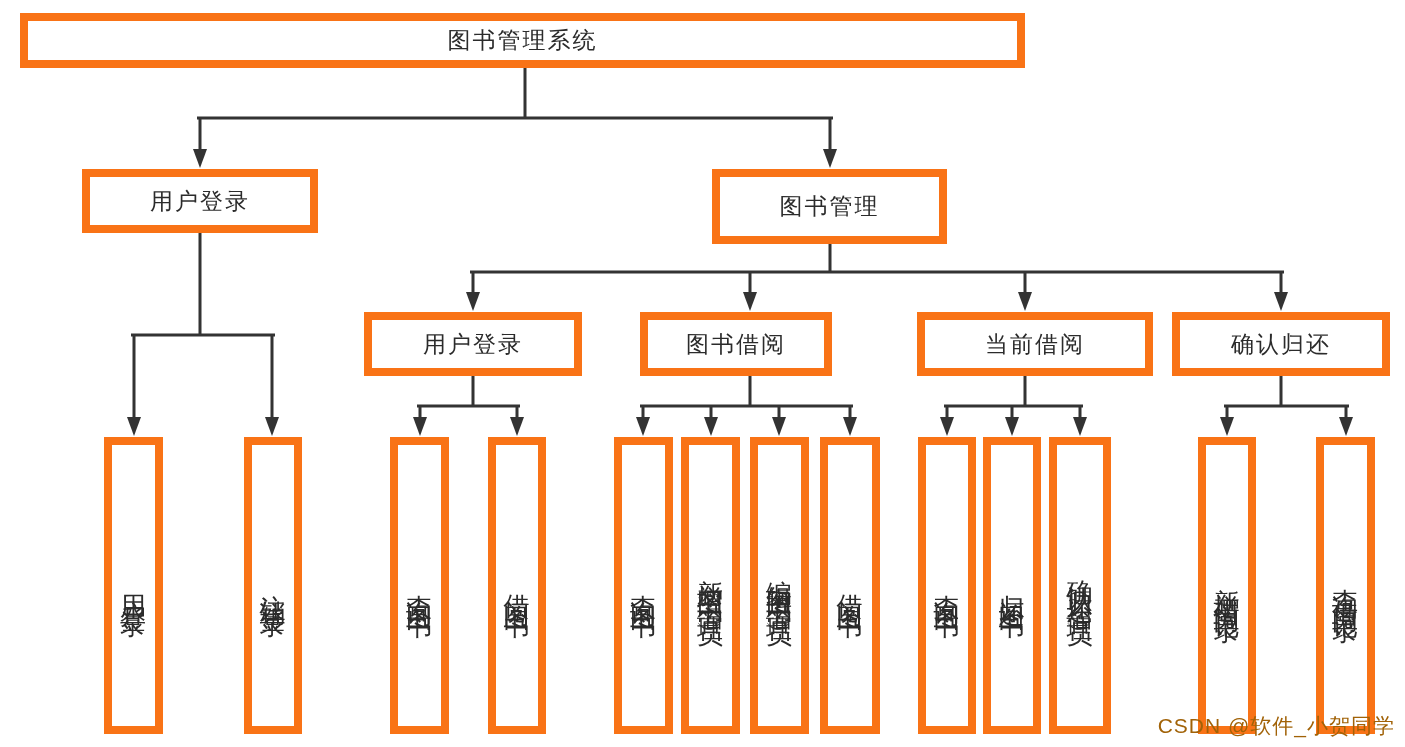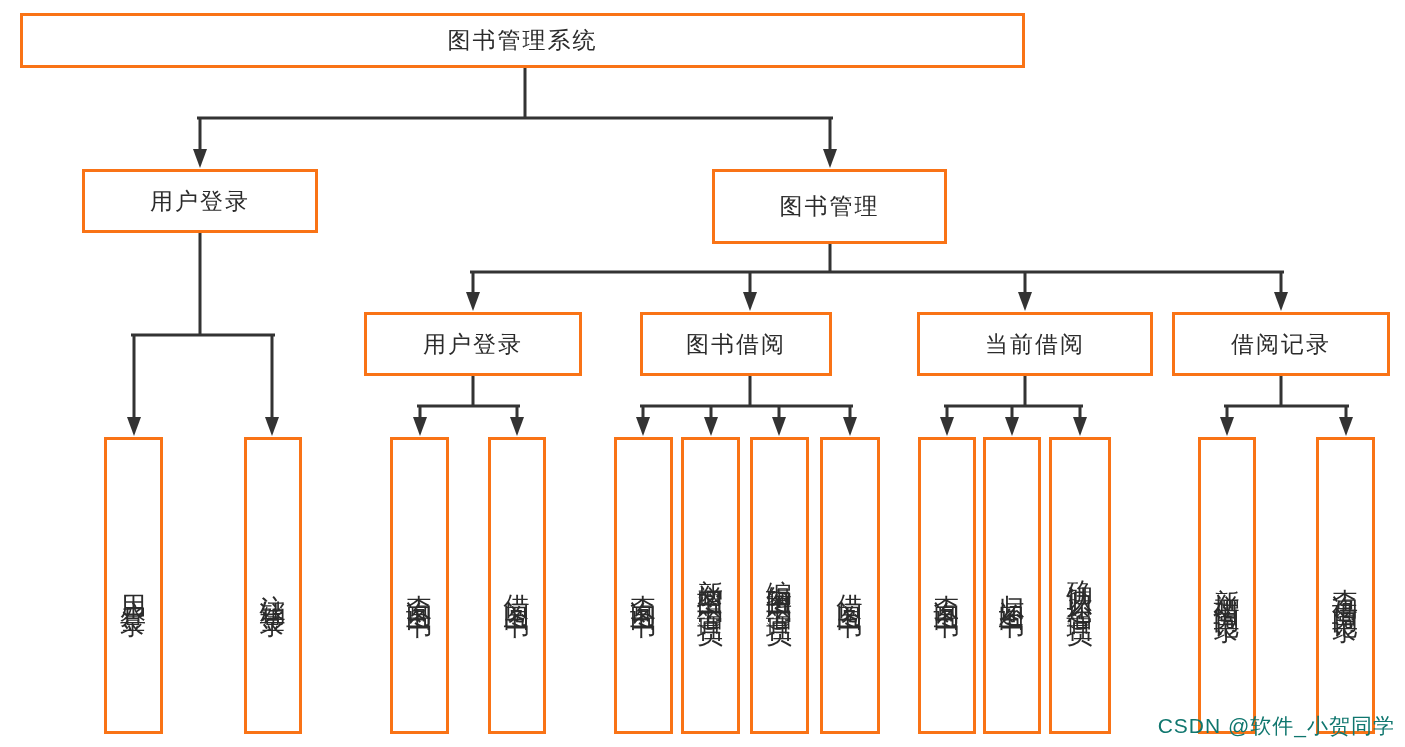--- a/index.html
+++ b/index.html
@@ -6,34 +6,34 @@
   body {
     width:1405px; height:747px; position:relative;
     background:#ffffff; overflow:hidden;
     font-family:"Liberation Sans", sans-serif;
   }
   #connectors { position:absolute; left:0; top:0; pointer-events:none; }
   #connectors path { stroke:#333333; stroke-width:3; fill:none; stroke-linecap:square; }
   #connectors polygon { fill:#333333; }
   .box {
     position:absolute; box-sizing:border-box;
-    border:3px solid #f97316; background:#ffffff;
+    border:8px solid #f97316; background:#ffffff;
     display:flex; align-items:center; justify-content:center;
     color:#2b2b2b;
   }
   .h { font-size:23px; letter-spacing:2px; white-space:nowrap; }
   .v span {
     writing-mode:vertical-rl; text-orientation:mixed;
     font-size:26px; letter-spacing:6px; line-height:1;
     color:#2b2b2b;
   }
   #watermark {
     position:absolute; top:712px; right:10px;
     font-size:21px; letter-spacing:1px;
-    color:#0f766e; white-space:nowrap;
+    color:#a16207; white-space:nowrap;
   }
 </style>
 </head>
 <body>
 
 <svg id="connectors" width="1405" height="747" viewBox="0 0 1405 747">
   <g>
     <path d="M525 68 V118 M198.5 118 H831.5 M200 118 V153 M830 118 V153"></path>
     <polygon points="193,149 207,149 200,168"></polygon>
     <polygon points="823,149 837,149 830,168"></polygon>
@@ -76,21 +76,21 @@
 </svg>
 
 <div class="box h" style="left:20px;top:13px;width:1005px;height:55px">图书管理系统</div>
 
 <div class="box h" style="left:82px;top:169px;width:236px;height:64px">用户登录</div>
 <div class="box h" style="left:712px;top:169px;width:235px;height:75px">图书管理</div>
 
 <div class="box h" style="left:364px;top:312px;width:218px;height:64px">用户登录</div>
 <div class="box h" style="left:640px;top:312px;width:192px;height:64px">图书借阅</div>
 <div class="box h" style="left:917px;top:312px;width:236px;height:64px">当前借阅</div>
-<div class="box h" style="left:1172px;top:312px;width:218px;height:64px">借阅记录</div>
+<div class="box h" style="left:1172px;top:312px;width:218px;height:64px">确认归还</div>
 
 <div class="box v" style="left:104px;top:437px;width:59px;height:297px">
   <span>用户登录</span>
 </div>
 <div class="box v" style="left:244px;top:437px;width:58px;height:297px">
   <span>注销登录</span>
 </div>
 
 <div class="box v" style="left:390px;top:437px;width:59px;height:297px">
   <span>查询图书</span>

